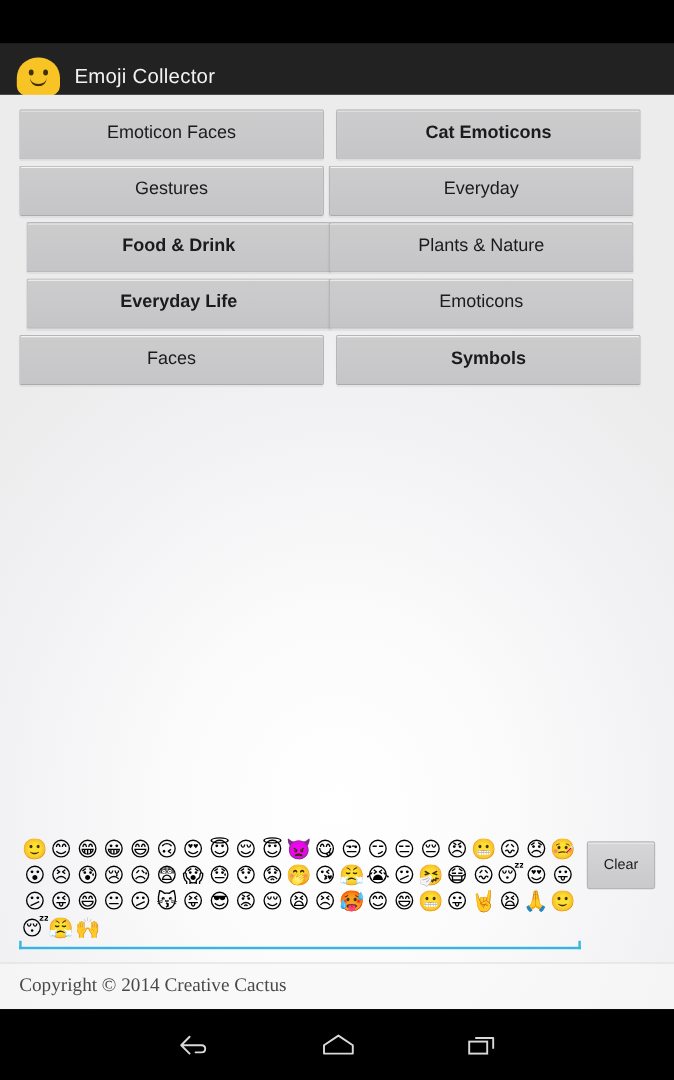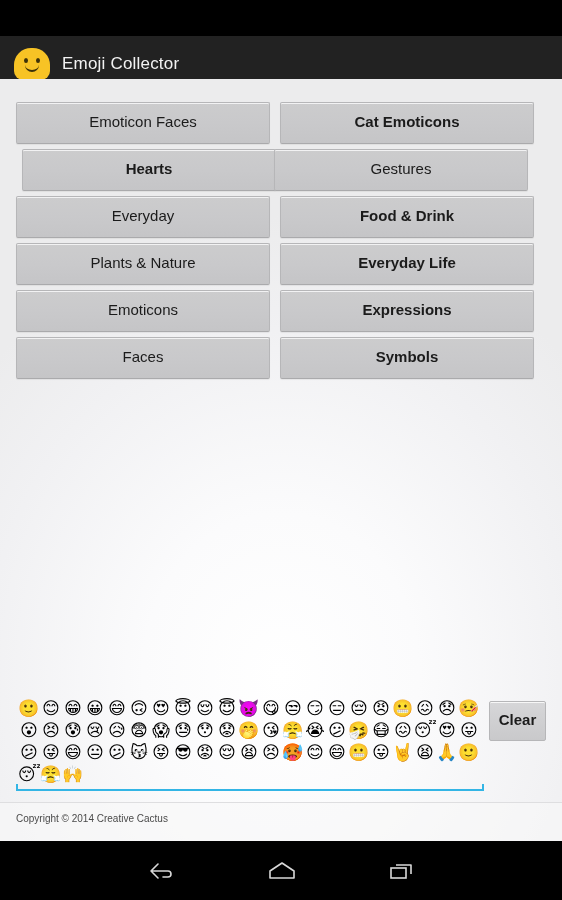--- a/index.html
+++ b/index.html
@@ -88,21 +88,21 @@
     height: 762px;
     background:
       radial-gradient(ellipse 70% 60% at 50% 78%, #ffffff 0%, #fbfbfc 35%, #f1f1f3 75%, #ececed 100%);
     overflow: hidden;
   }
 
   
   .grid {
     position: absolute;
     left: 16px;
-    top: 23px;
+    top: 12px;
     width: 516px;
     display: flex;
     flex-wrap: wrap;
     gap: 0px;
   }
   .grid-cell {
     width: 50%;
     box-sizing: border-box;
     padding: 0 0 5px 0;
   }
@@ -176,48 +176,48 @@
     display: inline-block;
   }
   .clear-button {
     position: absolute;
     left: 489px;
     top: 7px;
     width: 55px;
     height: 38px;
     line-height: 36px;
     text-align: center;
-    font-size: 15px;
+    font-size: 12px;
     color: #1b1b1b;
     background: linear-gradient(to bottom, #d6d6d8 0%, #cfcfd1 55%, #c9c9cb 100%);
     border: 1px solid #b6b6b8;
     border-radius: 2px;
     box-shadow: 0 1px 0 rgba(255,255,255,.8) inset;
     cursor: pointer;
     font-family: "Liberation Sans", sans-serif;
     user-select: none;
-    font-weight: bold;
   }
 
   
   .footer {
     position: absolute;
     left: 0;
     bottom: 0;
     width: 562px;
     height: 38px;
     border-top: 1px solid #dedee0;
     background: rgba(248,248,249,0.6);
   }
   .footer-text {
     position: absolute;
     left: 16px;
     top: 10px;
-    font-size: 10px;
+    font-size: 16px;
     color: #4a4a4a;
+    font-family: Liberation Serif, serif;
   }
 
   
   .nav-bar {
     position: absolute;
     left: 0;
     top: 841px;
     width: 562px;
     height: 59px;
     background: #000000;
@@ -257,43 +257,37 @@
 
   <div class="content">
 
     <div class="grid" id="category-grid">
         <div class="grid-cell left">
           <div class="cat-button">Emoticon Faces</div>
         </div>
         <div class="grid-cell right">
           <div class="cat-button">Cat Emoticons</div>
         </div>
-        <div class="grid-cell right">
-          <div class="cat-button">Hearts</div>
-        </div>
         <div class="grid-cell left">
           <div class="cat-button">Gestures</div>
         </div>
         <div class="grid-cell left">
           <div class="cat-button">Everyday</div>
         </div>
         <div class="grid-cell right">
           <div class="cat-button">Food &amp; Drink</div>
         </div>
         <div class="grid-cell left">
           <div class="cat-button">Plants &amp; Nature</div>
         </div>
         <div class="grid-cell right">
           <div class="cat-button">Everyday Life</div>
         </div>
         <div class="grid-cell left">
           <div class="cat-button">Emoticons</div>
-        </div>
-        <div class="grid-cell right">
-          <div class="cat-button">Expressions</div>
         </div>
         <div class="grid-cell left">
           <div class="cat-button">Faces</div>
         </div>
         <div class="grid-cell right">
           <div class="cat-button">Symbols</div>
         </div>
       </div>
 
     <div class="collection-row">

